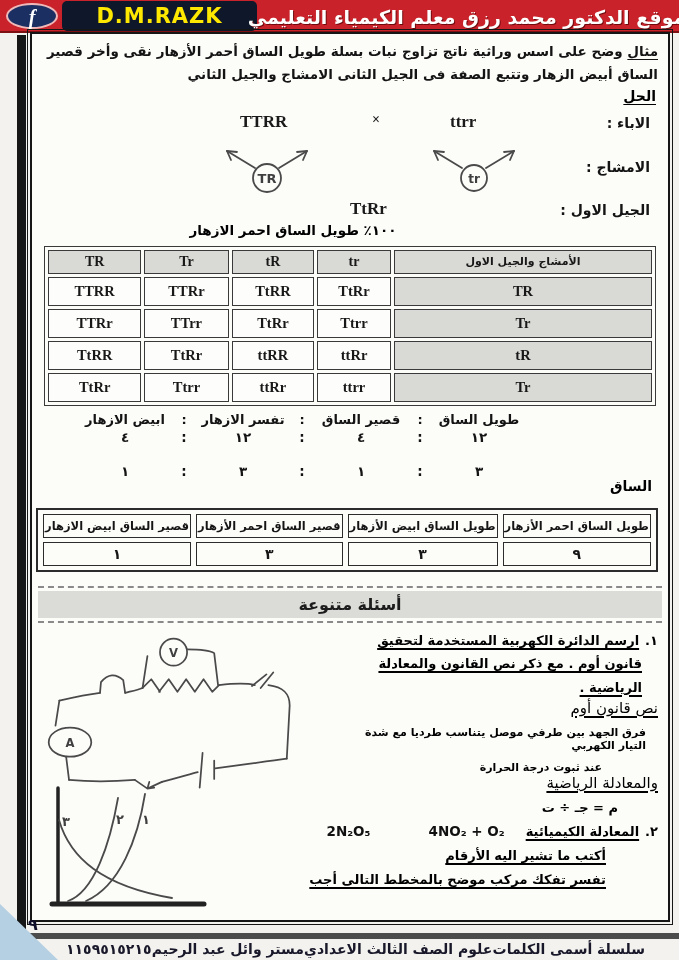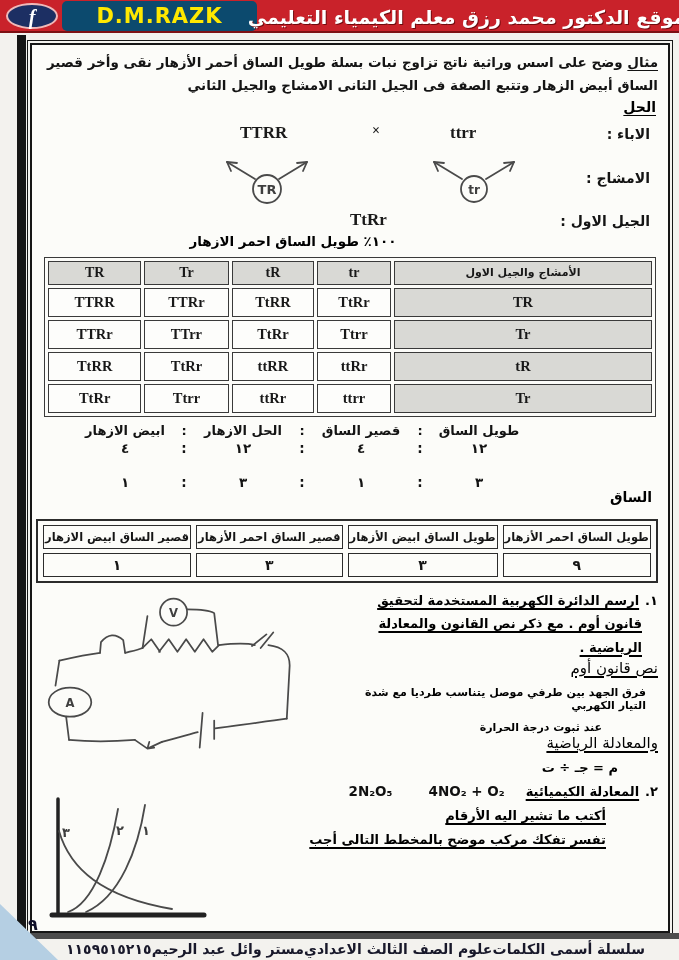--- a/index.html
+++ b/index.html
@@ -3,27 +3,27 @@
 <meta charset="utf-8">
 <style>
   * { margin:0; padding:0; box-sizing:border-box; }
   body { background:#d8d6d2; font-family:"DejaVu Sans", sans-serif; }
   .page { position:relative; width:679px; height:960px; background:#f3f2ee; overflow:hidden; margin:0 auto; }
 
   
   .header { position:absolute; top:0; left:0; width:679px; height:33px; background:#c9222a; border-bottom:2px solid #7d1013; }
   .fb-badge { position:absolute; left:6px; top:3px; width:52px; height:26px; background:#1c2f63; border:2px solid #efb9b9; border-radius:50%; display:flex; align-items:center; justify-content:center; }
   .fb-badge span { color:#fff; font-family:"Liberation Serif", serif; font-style:italic; font-weight:bold; font-size:20px; line-height:1; margin-top:2px; }
-  .brand-badge { position:absolute; left:62px; top:1px; width:195px; height:30px; background:#0c4a6e; border-radius:5px; display:flex; align-items:center; justify-content:center; }
+  .brand-badge { position:absolute; left:62px; top:1px; width:195px; height:30px; background:#0f172a; border-radius:5px; display:flex; align-items:center; justify-content:center; }
   .brand-badge span { color:#ffe800; font-weight:bold; font-size:21px; letter-spacing:1px; }
   .site-title { position:absolute; left:260px; right:6px; top:0; height:33px; display:flex; align-items:center; justify-content:center; color:#fff; font-weight:bold; font-size:19px; text-shadow:1px 1px 0 #6e0a0d; white-space:nowrap; }
 
   
   .binding-bar { position:absolute; left:17px; top:35px; width:9px; height:897px; background:#161616; }
-  .frame { position:absolute; left:30px; top:43px; width:640px; height:890px; background:#fcfcf9; border:2.5px solid #161616; outline:1.5px solid #161616; outline-offset:2px; padding:6px 10px 4px; direction:rtl; overflow:hidden; }
+  .frame { position:absolute; left:30px; top:32px; width:640px; height:890px; background:#fcfcf9; border:2.5px solid #161616; outline:1.5px solid #161616; outline-offset:2px; padding:6px 10px 4px; direction:rtl; overflow:hidden; }
 
   .intro { font-size:13.5px; font-weight:bold; line-height:1.7; color:#141414; text-align:right; }
   .intro .lead { text-decoration:underline; text-underline-offset:3px; }
   .sol-label { font-size:14px; font-weight:bold; text-decoration:underline; text-underline-offset:3px; margin:2px 2px 4px; }
 
   
   .crow { position:relative; direction:ltr; }
   .crow .lbl { position:absolute; right:8px; top:50%; transform:translateY(-50%); direction:rtl; font-weight:bold; font-size:14px; color:#141414; white-space:nowrap; }
   .row-parents { height:30px; }
   .row-gametes { height:58px; }
@@ -76,21 +76,21 @@
   .law-body { font-size:11px; font-weight:bold; margin-top:9px; margin-right:12px; }
   .law-body.c2 { margin-right:56px; }
   .math { font-size:13px; font-weight:bold; margin:8px 40px 0 0; letter-spacing:2px; }
   .q1-fig { padding-top:4px; }
 
   
   .q2 { margin-top:8px; }
   .q2-head { display:flex; direction:rtl; align-items:baseline; font-weight:bold; font-size:13px; }
   .chem { direction:ltr; unicode-bidi:isolate; font-size:13.5px; font-weight:bold; color:#111; }
   .q2-head .prod { margin-right:21px; }
-  .q2-head .react { margin-right:36px; }
+  .q2-head .react { margin-right:58px; }
   .q2-line { font-size:13px; font-weight:bold; margin:9px 52px 0 0; }
   .graph { position:absolute; left:12px; bottom:6px; }
 
   
   .footer-shadow { position:absolute; left:30px; top:933px; width:649px; height:6px; background:#4c4c4c; }
   .footer-line { position:absolute; left:0; top:941px; width:679px; padding:0 34px 0 66px; display:flex; direction:rtl; justify-content:space-between; font-weight:bold; font-size:14px; color:#18182a; white-space:nowrap; }
   .corner-triangle { position:absolute; left:0; bottom:0; width:0; height:0; border-bottom:56px solid #b5cfe3; border-right:58px solid transparent; }
   .page-num { position:absolute; left:28px; bottom:26px; font-weight:bold; font-size:16px; color:#10102a; z-index:2; }
 
   svg .stroke { fill:none; stroke:#4a4a4a; stroke-width:1.8; stroke-linecap:round; stroke-linejoin:round; }
@@ -196,21 +196,21 @@
       </table>
 
     <div class="ratio-wrap">
       <table class="ratio">
         <tbody>
             <tr class="r-labels">
           <td class="cell">طويل الساق</td>
           <td class="sep">:</td>
           <td class="cell">قصير الساق</td>
           <td class="sep">:</td>
-          <td class="cell">الحل الازهار</td>
+          <td class="cell">تفسر الازهار</td>
           <td class="sep">:</td>
           <td class="cell">ابيض الازهار</td>
         </tr>
         <tr class="r-counts">
           <td class="cell">١٢</td>
           <td class="sep">:</td>
           <td class="cell">٤</td>
           <td class="sep">:</td>
           <td class="cell">١٢</td>
           <td class="sep">:</td>
@@ -240,20 +240,23 @@
       </tr>
       <tr>
         <td>٩</td>
         <td>٣</td>
         <td>٣</td>
         <td>١</td>
       </tr>
     </tbody>
       </table>
 
+    <div class="band">
+      <div class="band-fill">أسئلة متنوعة</div>
+    </div>
 
     <div class="q1">
       <div class="q1-text">
         <div class="q-head">
           <span class="q-num">١.</span><span class="u">ارسم الدائرة الكهربية المستخدمة لتحقيق</span>
         </div>
         <div class="q-head" style="margin-right:16px;">
           <span class="u">قانون أوم . مع ذكر نص القانون والمعادلة الرياضية .</span>
         </div>
         <div class="law-title u">نص قانون أوم</div>

